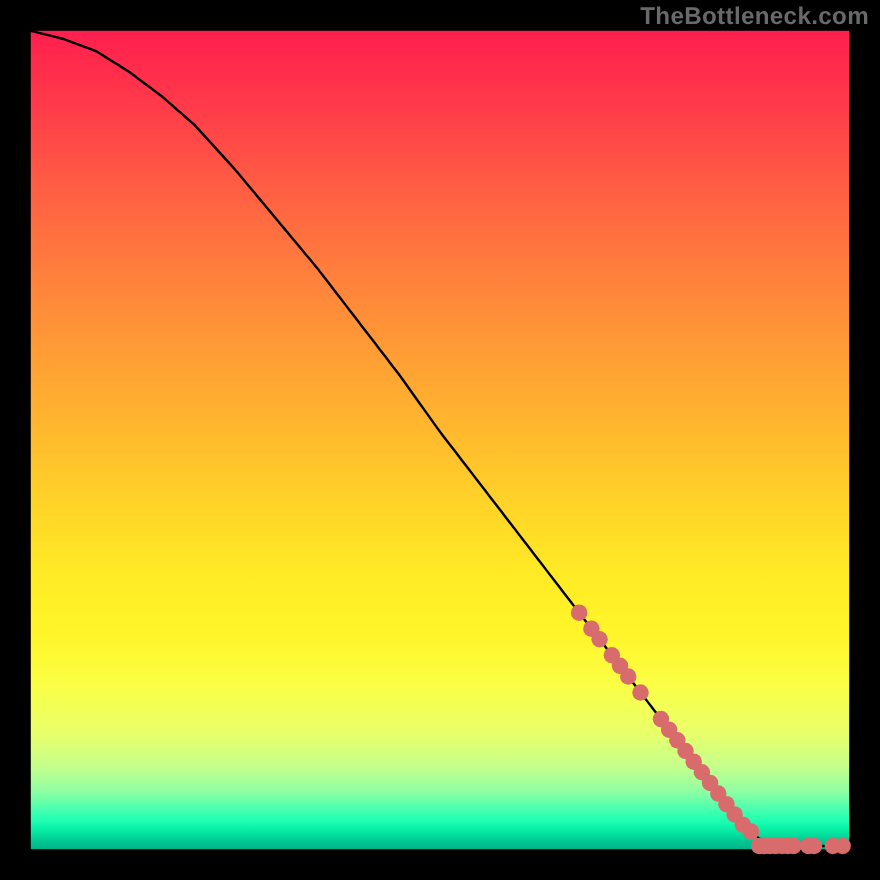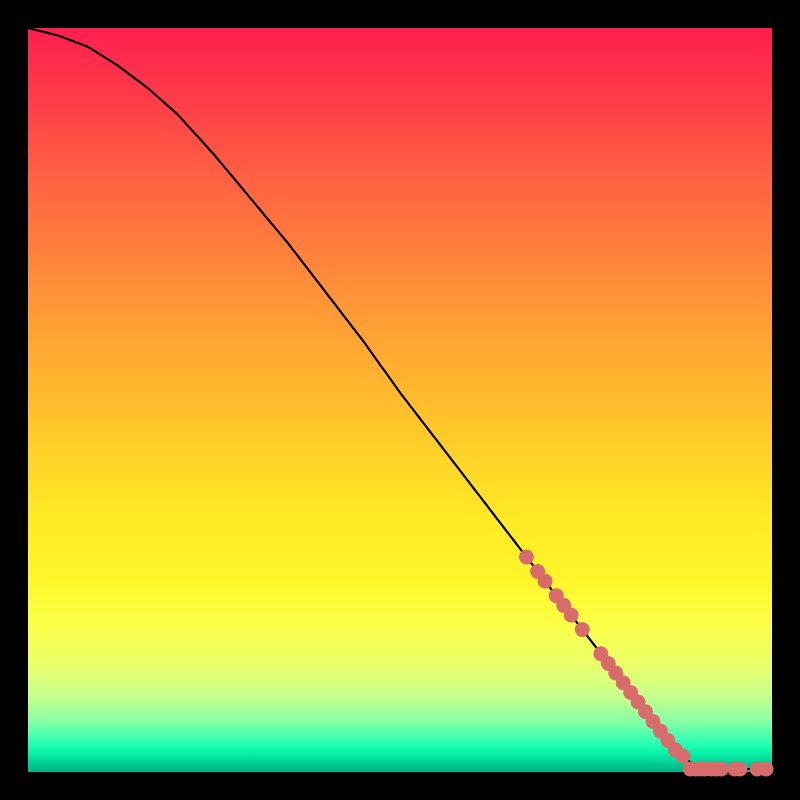--- a/index.html
+++ b/index.html
@@ -66,20 +66,21 @@
   }
   .dot {
     fill: #d86c6c;
     stroke: none;
   }
 </style>
 </head>
 <body>
 
 <div class="frame">
+  <div class="watermark">TheBottleneck.com</div>
   <div class="plot">
     <svg id="svg-curve" class="curve" viewBox="0 0 744 744">
       <path id="main-path" fill="none" stroke="#000" stroke-width="2.2" stroke-linecap="round" d="M 0.00 0.00 L 3.72 0.93 L 7.44 1.86 L 11.16 2.79 L 14.88 3.72 L 18.60 4.65 L 22.32 5.58 L 26.04 6.51 L 29.76 7.44 L 33.48 8.83 L 37.20 10.23 L 40.92 11.63 L 44.64 13.02 L 48.36 14.42 L 52.08 15.81 L 55.80 17.20 L 59.52 18.60 L 63.24 20.92 L 66.96 23.25 L 70.68 25.58 L 74.40 27.90 L 78.12 30.23 L 81.84 32.55 L 85.56 34.88 L 89.28 37.20 L 93.00 39.99 L 96.72 42.78 L 100.44 45.57 L 104.16 48.36 L 107.88 51.15 L 111.60 53.94 L 115.32 56.73 L 119.04 59.52 L 122.76 62.77 L 126.48 66.03 L 130.20 69.28 L 133.92 72.54 L 137.64 75.80 L 141.36 79.05 L 145.08 82.30 L 148.80 85.56 L 152.52 89.65 L 156.24 93.74 L 159.96 97.84 L 163.68 101.93 L 167.40 106.02 L 171.12 110.11 L 174.84 114.20 L 178.56 118.30 L 182.28 122.39 L 186.00 126.48 L 189.72 130.94 L 193.44 135.41 L 197.16 139.87 L 200.88 144.34 L 204.60 148.80 L 208.32 153.26 L 212.04 157.73 L 215.76 162.19 L 219.48 166.66 L 223.20 171.12 L 226.92 175.58 L 230.64 180.05 L 234.36 184.51 L 238.08 188.98 L 241.80 193.44 L 245.52 197.90 L 249.24 202.37 L 252.96 206.83 L 256.68 211.30 L 260.40 215.76 L 264.12 220.60 L 267.84 225.43 L 271.56 230.27 L 275.28 235.10 L 279.00 239.94 L 282.72 244.78 L 286.44 249.61 L 290.16 254.45 L 293.88 259.28 L 297.60 264.12 L 301.32 268.96 L 305.04 273.79 L 308.76 278.63 L 312.48 283.46 L 316.20 288.30 L 319.92 293.14 L 323.64 297.97 L 327.36 302.81 L 331.08 307.64 L 334.80 312.48 L 338.52 317.69 L 342.24 322.90 L 345.96 328.10 L 349.68 333.31 L 353.40 338.52 L 357.12 343.73 L 360.84 348.94 L 364.56 354.14 L 368.28 359.35 L 372.00 364.56 L 375.72 369.40 L 379.44 374.23 L 383.16 379.07 L 386.88 383.90 L 390.60 388.74 L 394.32 393.58 L 398.04 398.41 L 401.76 403.25 L 405.48 408.08 L 409.20 412.92 L 412.92 417.76 L 416.64 422.59 L 420.36 427.43 L 424.08 432.26 L 427.80 437.10 L 431.52 441.94 L 435.24 446.77 L 438.96 451.61 L 442.68 456.44 L 446.40 461.28 L 450.12 466.12 L 453.84 470.95 L 457.56 475.79 L 461.28 480.62 L 465.00 485.46 L 468.72 490.30 L 472.44 495.13 L 476.16 499.97 L 479.88 504.80 L 483.60 509.64 L 487.32 514.48 L 491.04 519.31 L 494.76 524.15 L 498.48 528.98 L 502.20 533.82 L 505.92 538.66 L 509.64 543.49 L 513.36 548.33 L 517.08 553.16 L 520.80 558.00 L 524.52 562.84 L 528.24 567.67 L 531.96 572.51 L 535.68 577.34 L 539.40 582.18 L 543.12 587.02 L 546.84 591.85 L 550.56 596.69 L 554.28 601.52 L 558.00 606.36 L 561.72 611.20 L 565.44 616.03 L 569.16 620.87 L 572.88 625.70 L 576.60 630.54 L 580.32 635.38 L 584.04 640.21 L 587.76 645.05 L 591.48 649.88 L 595.20 654.72 L 598.92 659.56 L 602.64 664.39 L 606.36 669.23 L 610.08 674.06 L 613.80 678.90 L 617.52 683.74 L 621.24 688.57 L 624.96 693.41 L 628.68 698.24 L 632.40 703.08 L 636.12 707.73 L 639.84 712.38 L 643.56 717.03 L 647.28 721.68 L 651.00 724.84 L 654.72 728.00 L 658.44 731.17 L 662.16 734.33 L 665.88 736.00 L 669.60 737.68 L 673.32 739.35 L 677.04 741.02 L 680.76 741.02 L 684.48 741.02 L 688.20 741.02 L 691.92 741.02 L 695.64 741.02 L 699.36 741.02 L 703.08 741.02 L 706.80 741.02 L 710.52 741.02 L 714.24 741.02 L 717.96 741.02 L 721.68 741.02 L 725.40 741.02 L 729.12 741.02 L 732.84 741.02 L 736.56 741.02 L 740.28 741.02 L 744.00 741.02"></path>
       <g id="dots">
           <circle cx="498.48" cy="528.98" r="7.5" class="dot"></circle>
           <circle cx="509.64" cy="543.49" r="7.5" class="dot"></circle>
           <circle cx="517.08" cy="553.16" r="7.5" class="dot"></circle>
           <circle cx="528.24" cy="567.67" r="7.5" class="dot"></circle>
           <circle cx="535.68" cy="577.34" r="7.5" class="dot"></circle>
           <circle cx="543.12" cy="587.02" r="7.5" class="dot"></circle>

